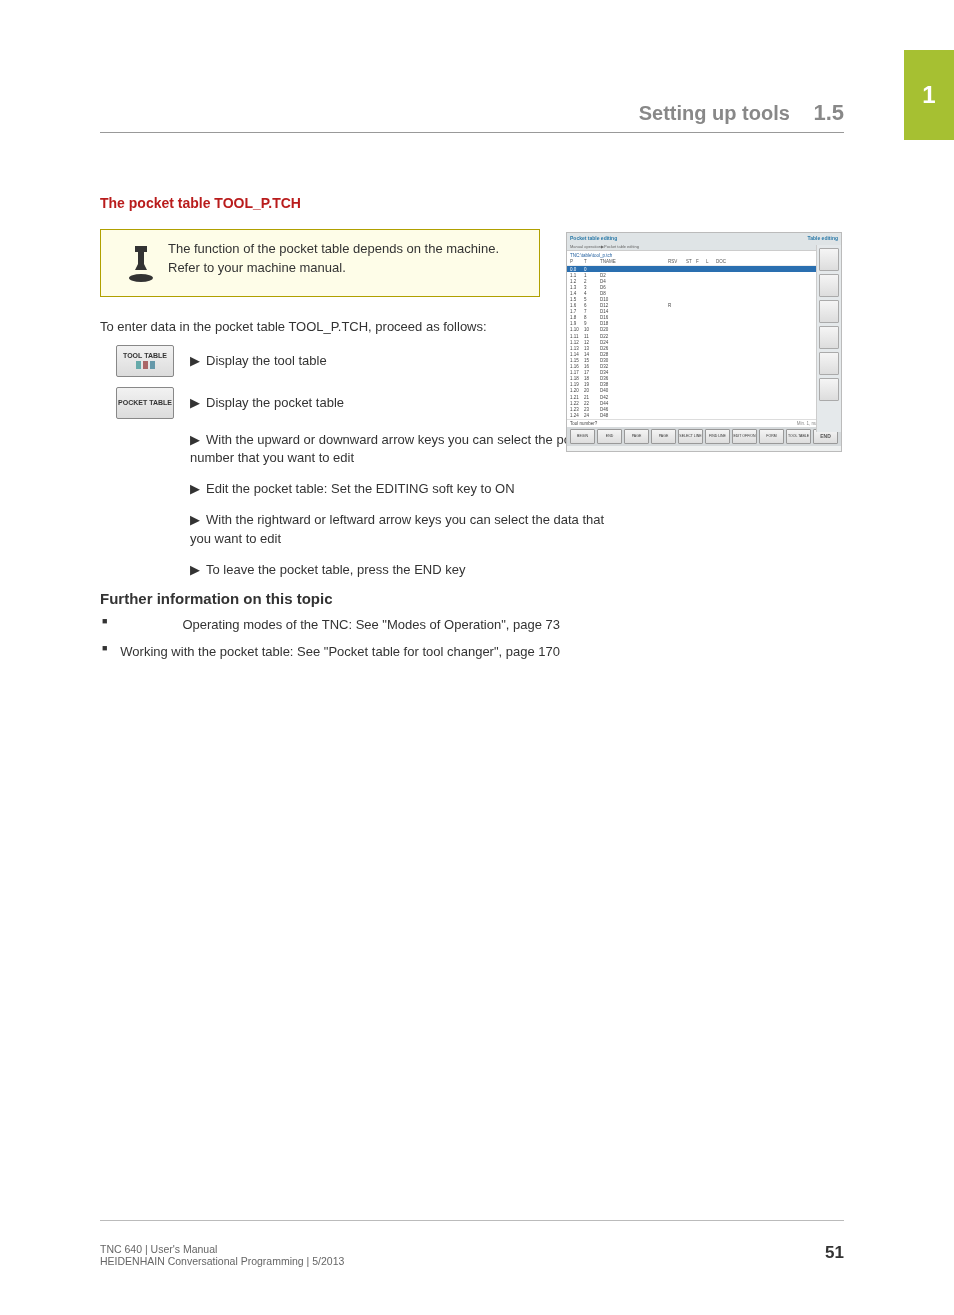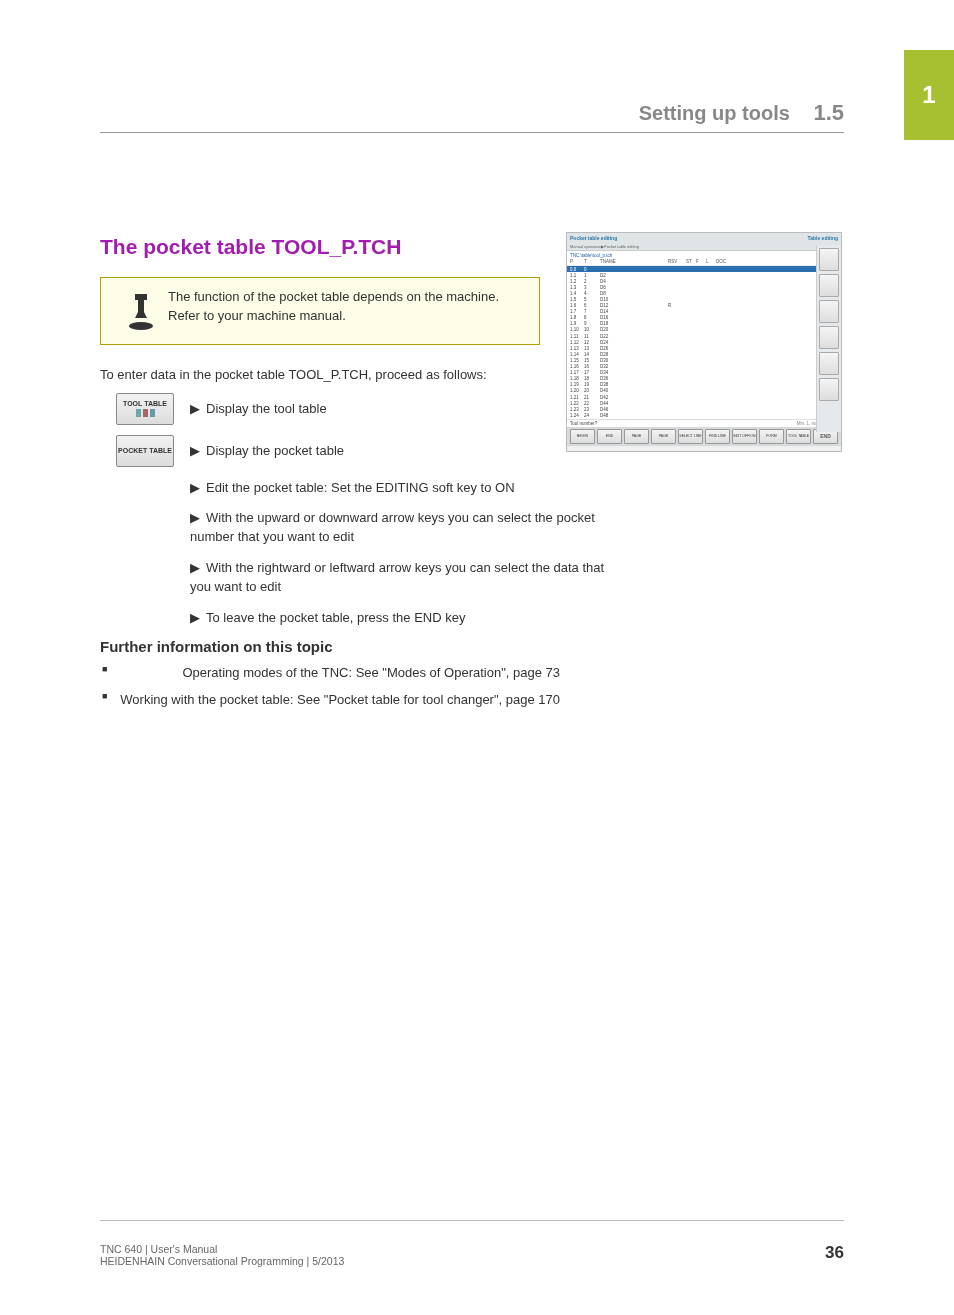--- a/index.html
+++ b/index.html
@@ -38,25 +38,24 @@
     font-weight: bold;
   }
   .header .sec-num { margin-left: 18px; font-size: 22px; }
   .content {
     position: absolute;
     top: 195px;
     left: 100px;
     width: 740px;
   }
   h3.subheading {
-    font-size: 21px;
+    font-size: 14px;
     font-weight: bold;
     margin-bottom: 18px;
-    color: #a21caf;
-    margin-top: 40px;
+    color: #b91c1c;
   }
   .note-box {
     border: 1px solid #b0a000;
     background: #fefde8;
     display: flex;
     align-items: flex-start;
     padding: 10px 14px 12px 12px;
     width: 440px;
     margin-bottom: 20px;
   }
@@ -330,25 +329,25 @@
     <div class="step-row">
       <div class="softkey-col">
         <div class="softkey">
           <span>POCKET TABLE</span>
         </div>
       </div>
       <div class="step-text"><span class="tri">▶</span><span>Display the pocket table</span></div>
     </div>
     <div class="step-row">
       <div class="softkey-col"></div>
-      <div class="step-text"><span class="tri">▶</span><span>Edit the pocket table: Set the EDITING soft key to ON</span></div>
+      <div class="step-text"><span class="tri">▶</span><span>With the upward or downward arrow keys you can select the pocket number that you want to edit</span></div>
     </div>
     <div class="step-row">
       <div class="softkey-col"></div>
-      <div class="step-text"><span class="tri">▶</span><span>With the upward or downward arrow keys you can select the pocket number that you want to edit</span></div>
+      <div class="step-text"><span class="tri">▶</span><span>Edit the pocket table: Set the EDITING soft key to ON</span></div>
     </div>
     <div class="step-row">
       <div class="softkey-col"></div>
       <div class="step-text"><span class="tri">▶</span><span>With the rightward or leftward arrow keys you can select the data that you want to edit</span></div>
     </div>
     <div class="step-row">
       <div class="softkey-col"></div>
       <div class="step-text"><span class="tri">▶</span><span>To leave the pocket table, press the END key</span></div>
     </div>
   </div>
@@ -637,14 +636,14 @@
     <div class="sc-side-btn"></div>
     <div class="sc-side-btn"></div>
   </div>
 </div>
 
 <div class="footer">
   <div>
     <div>TNC 640 | User's Manual</div>
     <div>HEIDENHAIN Conversational Programming | 5/2013</div>
   </div>
-  <div class="pnum">36</div>
+  <div class="pnum">51</div>
 </div>
 
 </body></html>

